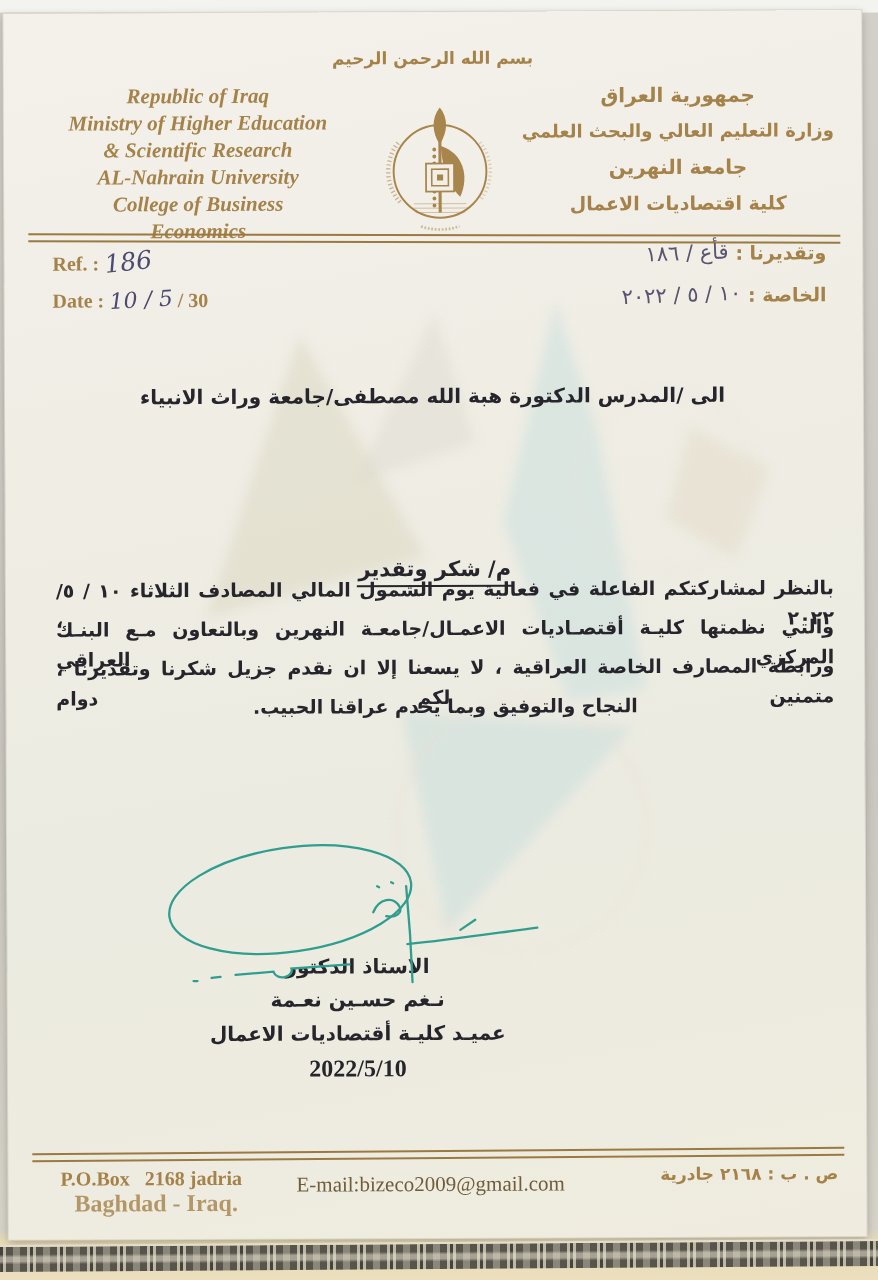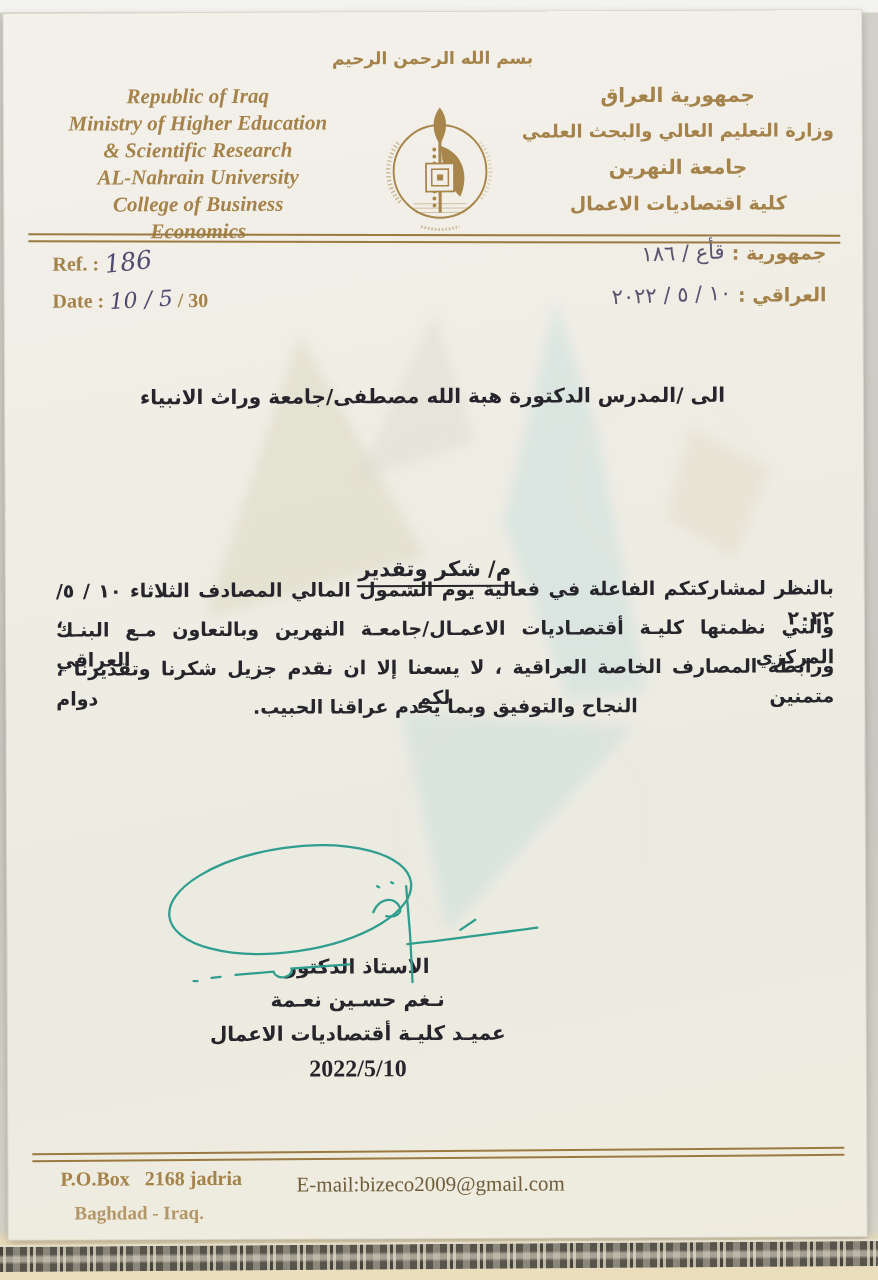--- a/index.html
+++ b/index.html
@@ -52,21 +52,21 @@
 
   .sig-svg{left:108px;top:812px;z-index:3;}
   .sigblock{left:140px;top:938px;width:420px;text-align:center;color:#26252b;direction:rtl;}
   .sigblock .s1{font-size:20px;font-weight:bold;line-height:33px;}
   .sigblock .s2{font-size:20px;font-weight:bold;line-height:33px;}
   .sigblock .s3{font-size:20px;font-weight:bold;line-height:34px;}
   .sigdate{font-family:"Liberation Serif",serif;font-size:24px;font-weight:bold;line-height:36px;direction:ltr;}
 
   .pobox-en{left:52px;top:1154px;font-family:Liberation Serif, serif;font-weight:bold;color:#a5824a;}
   .pobox-en .p1{font-size:20px;white-space:pre;}
-  .pobox-en .p2{font-size:19px;opacity:.8;padding-left:14px;margin-top:12px;}
+  .pobox-en .p2{font-size:24px;opacity:.8;padding-left:14px;}
   .email{left:288px;top:1160px;font-family:"Liberation Serif",serif;font-size:21px;color:#6f5c39;}
   .pobox-ar{right:28px;top:1150px;text-align:center;direction:rtl;font-weight:bold;color:#a5824a;font-size:17px;line-height:27px;}
 
   .bottom-strip{
     position:absolute;left:0;top:1242px;width:878px;height:25px;z-index:5;transform:rotate(-0.4deg);
     border-top:2px solid #e3ddcb;
     background:
       linear-gradient(180deg,rgba(230,224,206,.0) 0 30%,rgba(230,224,206,.55) 42% 58%,rgba(0,0,0,0) 70%),
       repeating-linear-gradient(90deg,#45433c 0 3px,#bdb7a5 3px 6px,#57544b 6px 13px,#8a8679 13px 20px,#57544b 20px 27px,#bdb7a5 27px 30px);
   }
@@ -142,25 +142,25 @@
         <span class="hand big">186</span>
       </div>
       <div class="row">
         <span>Date :</span>
         <span class="hand mid">10 / 5</span><span> / 30</span>
       </div>
     </div>
 
     <div class="abs adadblock">
       <div class="row">
-        <span>جمهورية :</span>
+        <span>وتقديرنا :</span>
         <span class="handAr">قأع / ١٨٦</span>
       </div>
       <div class="row">
-        <span>العراقي :</span>
+        <span>الخاصة :</span>
         <span class="handAr">١٠ / ٥ / ٢٠٢٢</span>
       </div>
     </div>
 
     <div class="abs addressee">الى /المدرس الدكتورة هبة الله مصطفى/جامعة وراث الانبياء</div>
 
     <div class="abs subject">
       <span>م/ شكر وتقدير</span>
     </div>
 
@@ -194,17 +194,18 @@
     <div class="abs rule bottom"></div>
 
     <div class="abs pobox-en">
       <div class="p1">P.O.Box   2168 jadria</div>
       <div class="p2">Baghdad - Iraq.</div>
     </div>
 
     <div class="abs email">E-mail:bizeco2009@gmail.com</div>
 
     <div class="abs pobox-ar">
+      <div>ص . ب : ٢١٦٨ جادرية</div>
     </div>
   </div>
 </div>
 
 <div class="bottom-strip"></div>
 
 </body></html>

